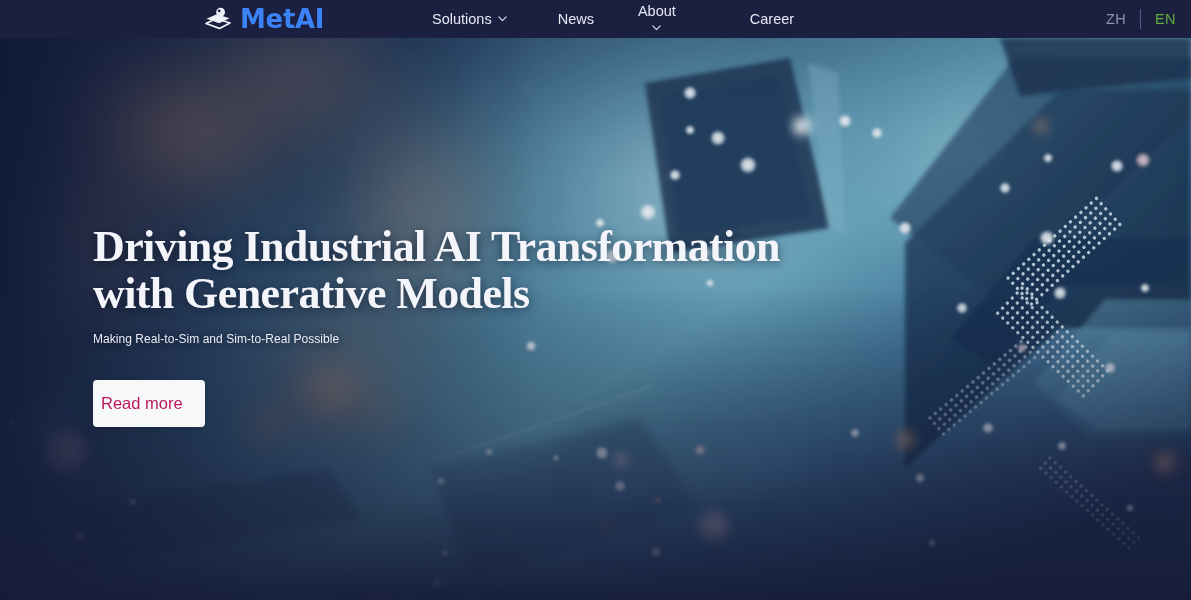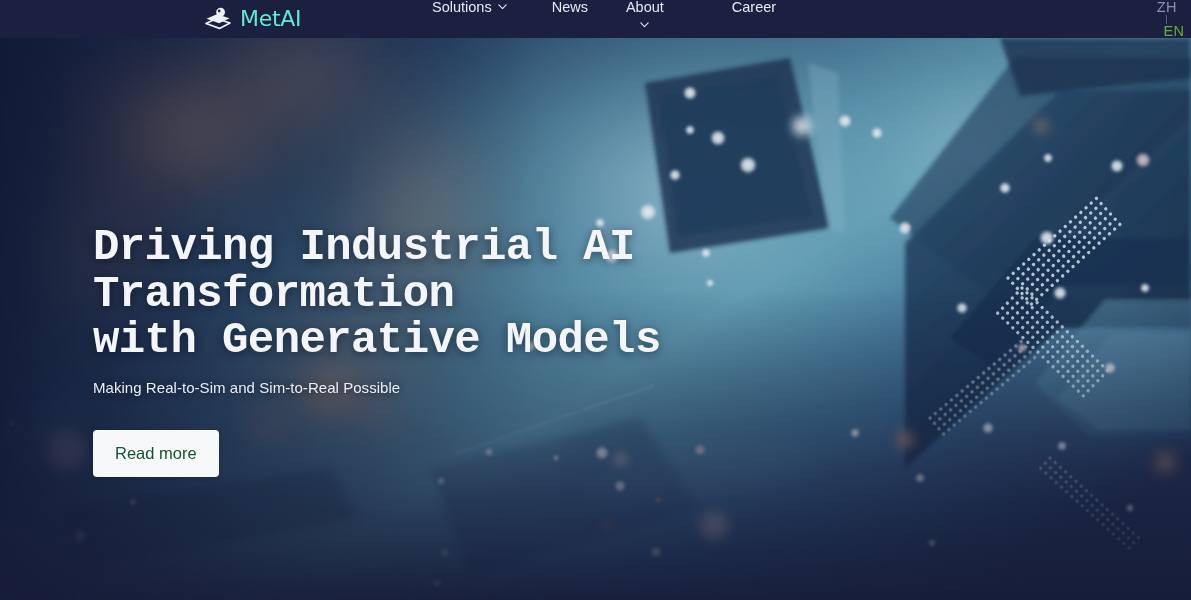--- a/index.html
+++ b/index.html
@@ -44,36 +44,36 @@
     gap: 7px;
     text-decoration: none;
   }
   .brand-mark {
     width: 30px;
     height: 26px;
     display: block;
     margin-top: -1px;
   }
   .brand-text {
-    color: #5eead4;
-    font-size: 22px;
-    font-weight: normal;
+    color: #3b82f6;
+    font-size: 26px;
+    font-weight: bold;
     letter-spacing: -0.3px;
     line-height: 1;
     font-family: "DejaVu Sans", sans-serif;
   }
 
   .main-nav {
     position: absolute;
     left: 432px;
     top: 0;
     height: 38px;
     display: flex;
-    align-items: flex-start;
-    gap: 2px;
+    align-items: center;
+    gap: 8px;
   }
   .nav-item {
     display: flex;
     align-items: center;
     gap: 5px;
     color: #e6e8f4;
     font-size: 14.5px;
     line-height: 1;
     padding: 0 16px 0 0;
     margin-right: 18px;
@@ -87,26 +87,25 @@
     display: inline-block;
     width: 11px;
     height: 11px;
     position: relative;
     top: -1px;
   }
   .caret svg { display: block; }
 
   .lang-switch {
     position: absolute;
-    right: 0;
+    right: 15px;
     top: 0;
     height: 38px;
     display: flex;
     align-items: center;
-    flex-direction: column;
   }
   .lang-opt {
     font-size: 14.5px;
     line-height: 1;
     padding: 0 14px;
     cursor: pointer;
     letter-spacing: 0.4px;
   }
   .lang-opt.inactive { color: #8a90ad; }
   .lang-opt.active { color: #63ad3c; padding-right: 0; }
@@ -136,48 +135,48 @@
   .hero-content {
     position: absolute;
     left: 93px;
     top: 186px;
     z-index: 20;
     width: 820px;
   }
   .hero-title {
     margin: 0;
     color: #f4f5fa;
-    font-family: Liberation Mono, monospace;
+    font-family: Liberation Serif, serif;
     font-size: 44px;
     font-weight: bold;
     line-height: 1.06;
     letter-spacing: -0.6px;
     text-shadow: 0 2px 10px rgba(5,10,30,0.55);
     white-space: pre-line;
   }
   .hero-sub {
     margin: 15px 0 0 0;
     color: #eceef6;
-    font-size: 15px;
+    font-size: 12px;
     font-weight: normal;
     line-height: 1.2;
     letter-spacing: 0.05px;
     text-shadow: 0 1px 7px rgba(5,10,30,0.6);
   }
   .hero-cta {
     display: inline-block;
     margin-top: 33px;
     background: #f7f8fa;
-    color: #14532d;
+    color: #be185d;
     border: none;
     border-radius: 4px;
     font-family: "Liberation Sans", sans-serif;
     font-size: 16.5px;
     line-height: 1;
-    padding: 15px 22px 16px 22px;
+    padding: 15px 22px 16px 8px;
     cursor: pointer;
     box-shadow: 0 1px 4px rgba(0,0,0,0.18);
   }
 </style>
 </head>
 <body>
 
 <div class="page">
 
   <header class="site-header">

